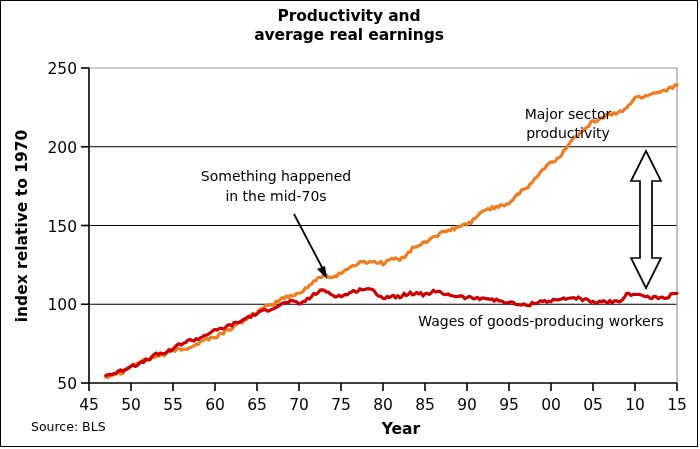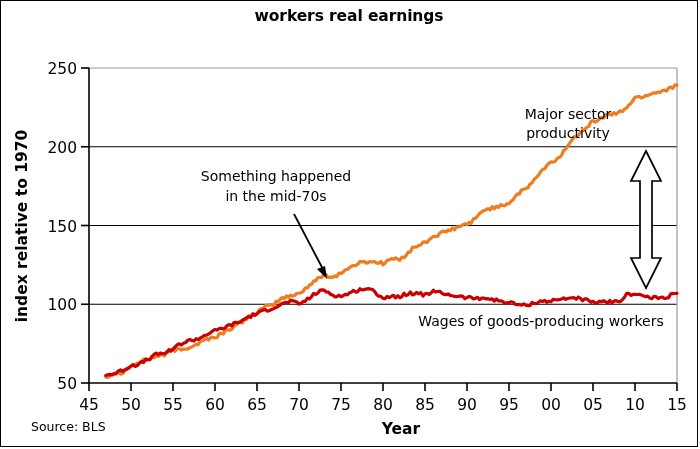--- a/index.html
+++ b/index.html
@@ -51,21 +51,22 @@
     font-size:12.5px;
     fill:#000;
   }
 </style>
 </head>
 <body>
 
 <div id="frame">
 
   <div id="chart-title">
-    <div>workers real earnings</div>
+    <div>Productivity and</div>
+    <div>average real earnings</div>
   </div>
 
   <svg id="chart-svg" width="698" height="447" viewBox="0 0 698 447">
 
     <rect id="plot-bg" x="88" y="67" width="588" height="315" fill="#ffffff"></rect>
 
     <g id="gridlines" stroke="#000000" stroke-width="1">
         <line x1="88" y1="303.25" x2="676" y2="303.25" stroke-width="1.2" stroke="#000"></line>
         <line x1="88" y1="224.5" x2="676" y2="224.5" stroke-width="1.2" stroke="#000"></line>
         <line x1="88" y1="145.75" x2="676" y2="145.75" stroke-width="1.2" stroke="#000"></line>

